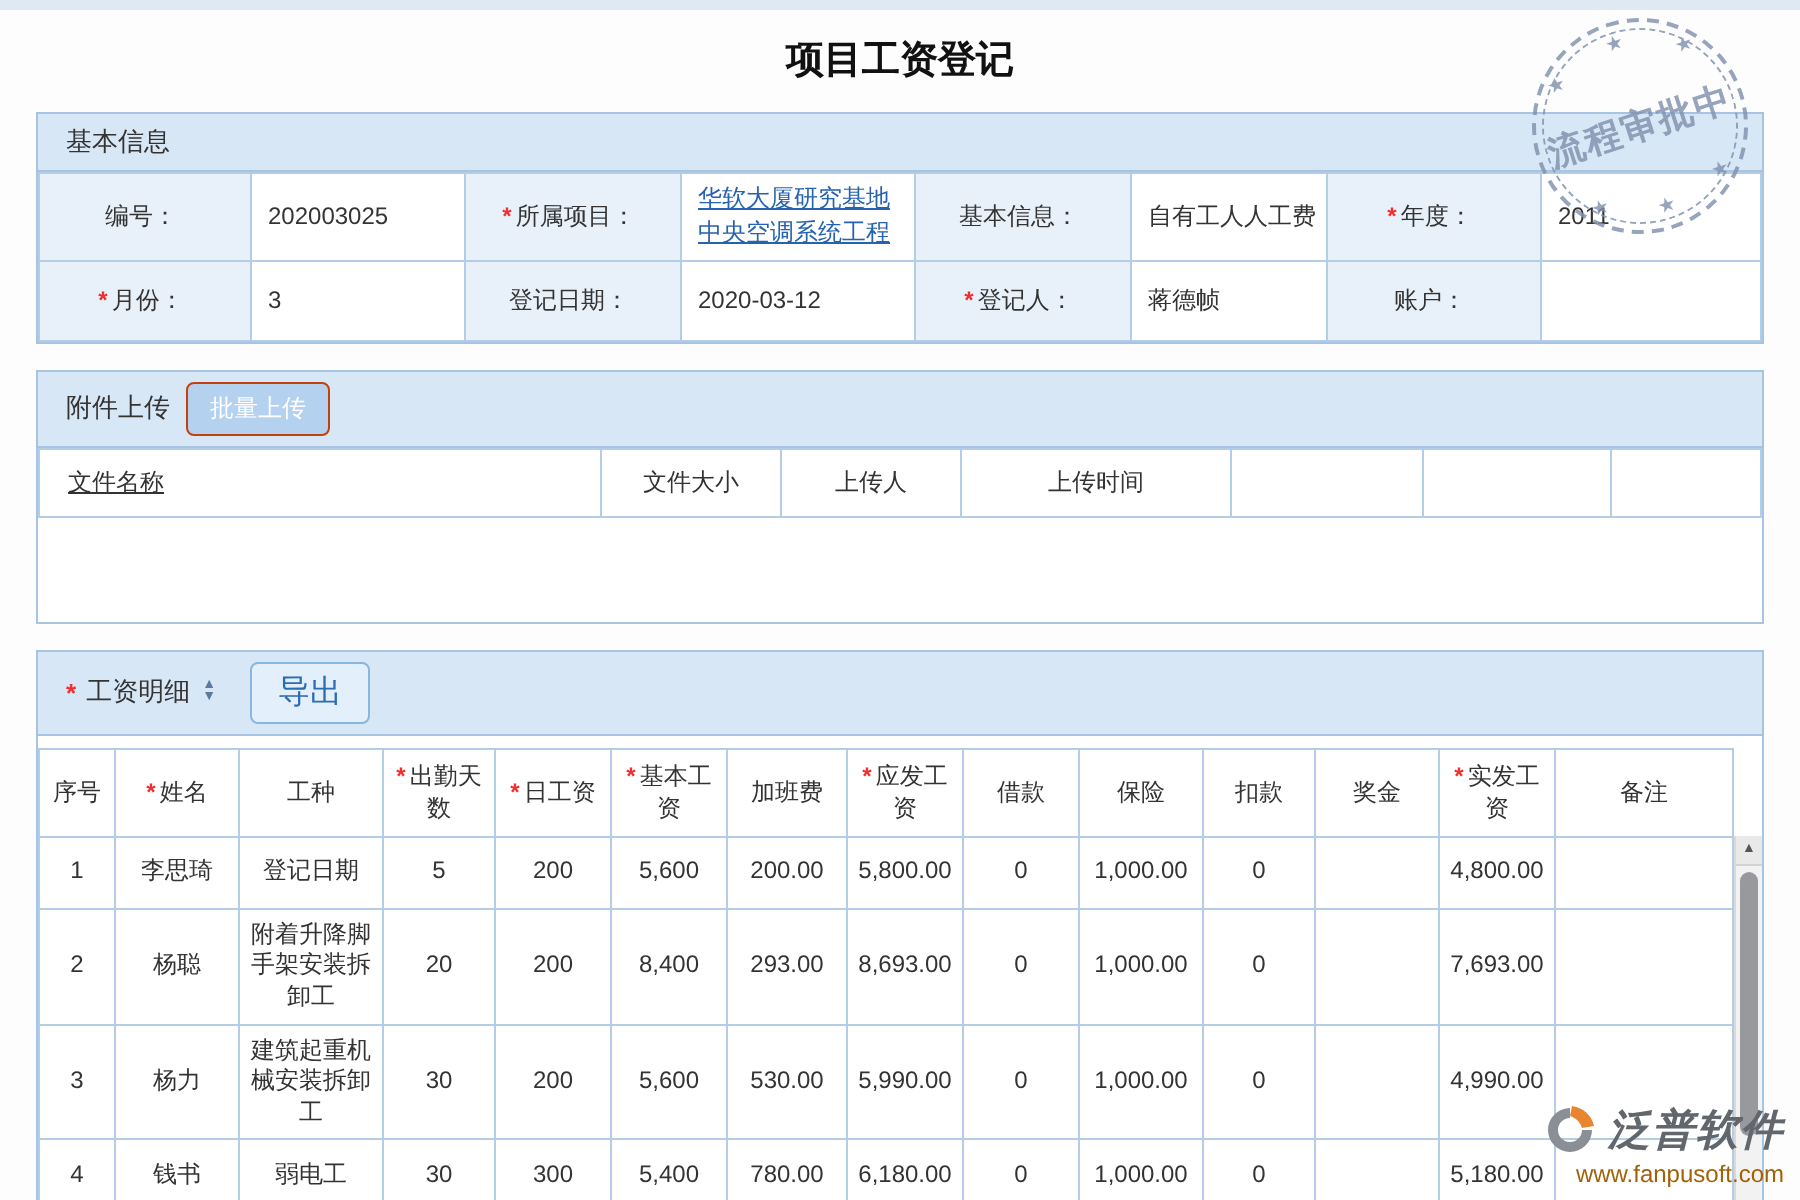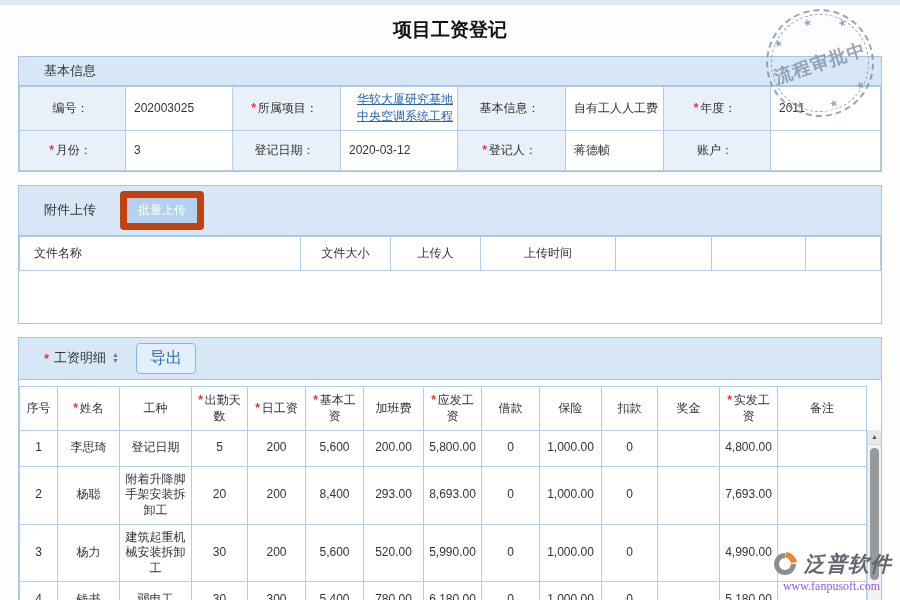--- a/index.html
+++ b/index.html
@@ -12,41 +12,41 @@
   body {
     position:relative; overflow:hidden; background:#fdfdfd;
     border-top:5px solid #dfe9f4; color:#333;
     font-family:"Liberation Sans","DejaVu Sans",sans-serif;
   }
   .page-title { text-align:center; font-size:19px; font-weight:bold; color:#111; padding:12px 12px 13px; }
 
   .panel { margin:0 18px 13px; border:1px solid var(--border); background:#fff; }
   .strip {
     display:flex; align-items:center; gap:4px;
-    background:var(--panel-header-bg); padding:5px 25px;
+    background:var(--panel-header-bg); padding:5px 14px;
     font-size:13px; border-bottom:1px solid var(--border);
   }
   .req { color:var(--required); margin-right:2px; font-weight:bold; }
 
   table { border-collapse:collapse; table-layout:fixed; width:100%; }
   td, th { border:1px solid var(--cell-border); font-size:12px; padding:4px; word-break:break-all; }
 
   .info-table td { height:40px; }
   .info-table .label-cell { background:var(--label-bg); text-align:center; padding-right:8px; white-space:nowrap; }
   .info-table .value-cell { background:#fff; text-align:left; padding-left:8px; }
-  .info-table .value-cell.has-link { text-align:right;margin-top:25px; }
+  .info-table .value-cell.has-link { text-align:left;margin-top:25px; }
   a.link { color:var(--link); text-decoration:underline; cursor:pointer; line-height:1.45; }
 
   .btn-upload {
-    margin-left:20px; background:#b4d2ef; color:#fff; border:7px solid #c2410c;
+    margin-left:4px; background:#b4d2ef; color:#fff; border:1px solid #c2410c;
     border-radius:4px; font-size:12px; padding:4px 11px; cursor:pointer;
     font-family:inherit;
   }
   .attach-table th { background:#fff; font-weight:normal; height:34px; text-align:center; color:#333; }
-  .attach-table th.first { text-align:left; padding-left:14px; }
+  .attach-table th.first { text-align:left; padding-left:14px;text-decoration:underline; }
   .attach-empty { height:52px; background:#fff; }
 
   .wage-strip { gap:3px; }
   .sort { display:inline-flex; flex-direction:column; margin-left:3px; color:#5b7aa0; cursor:pointer; }
   .sort span { font-size:7px; line-height:6px; }
   .btn-export {
     margin-left:14px; background:#e3f0fb; color:#2a6db5; border:1px solid #86b7e0;
     border-radius:4px; font-size:16px; padding:4px 13px; cursor:pointer;
     font-family:inherit;
   }
@@ -79,21 +79,21 @@
     position:absolute; top:50%; left:50%; transform:translate(-50%,-50%);
     font-size:18px; font-weight:bold; white-space:nowrap; letter-spacing:1px;
   }
   .seal .s { position:absolute; font-size:10px; }
   .s1 { top:15px; left:14px; } .s2 { top:4px;  left:48px; } .s3 { top:15px; left:81px; }
   .s4 { bottom:13px; left:16px; } .s5 { bottom:4px; left:48px; } .s6 { bottom:13px; left:79px; }
 
   .brand { position:absolute; right:8px; bottom:6px; z-index:6; }
   .brand-row { display:flex; align-items:flex-start; gap:5px; }
   .brand-name { font-size:21px; font-weight:bold; font-style:italic; color:#62666d; letter-spacing:1px; }
-  .brand-url { font-size:12px; color:#8b5cf6; text-align:center; margin-top:1px; cursor:pointer;font-family:Liberation Serif, serif; }
+  .brand-url { font-size:12px; color:#a16207; text-align:right; margin-top:1px; cursor:pointer; }
 </style>
 </head>
 <body>
 
 <div class="page-title">项目工资登记</div>
 
 <div class="seal">
   <span class="s s1">★</span>
   <span class="s s2">★</span>
   <span class="s s3">★</span>
@@ -252,21 +252,21 @@
             <td>7,693.00</td>
             <td></td>
           </tr>
           <tr>
             <td>3</td>
             <td>杨力</td>
             <td>建筑起重机械安装拆卸工</td>
             <td>30</td>
             <td>200</td>
             <td>5,600</td>
-            <td>520.00</td>
+            <td>530.00</td>
             <td>5,990.00</td>
             <td>0</td>
             <td>1,000.00</td>
             <td>0</td>
             <td></td>
             <td>4,990.00</td>
             <td></td>
           </tr>
           <tr>
             <td>4</td>

